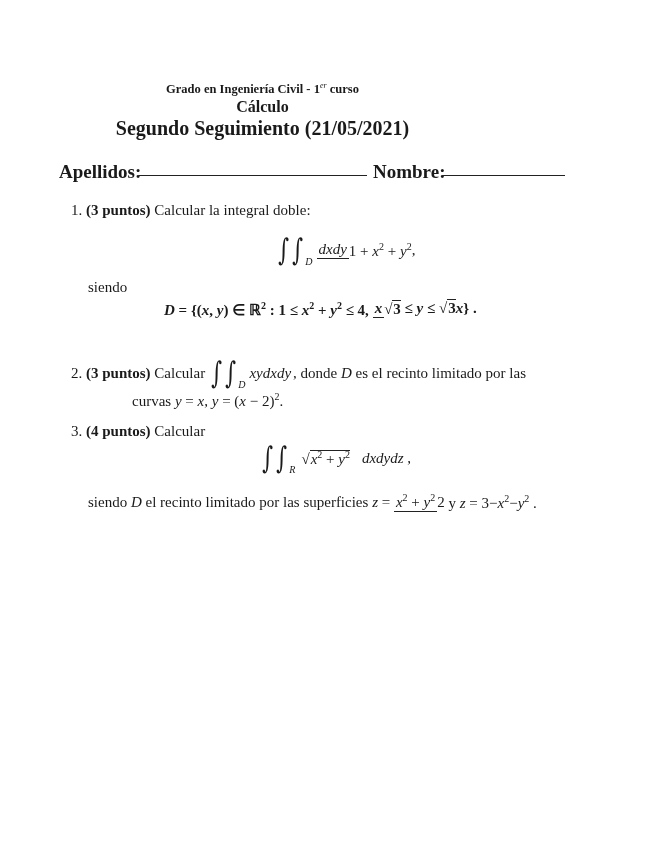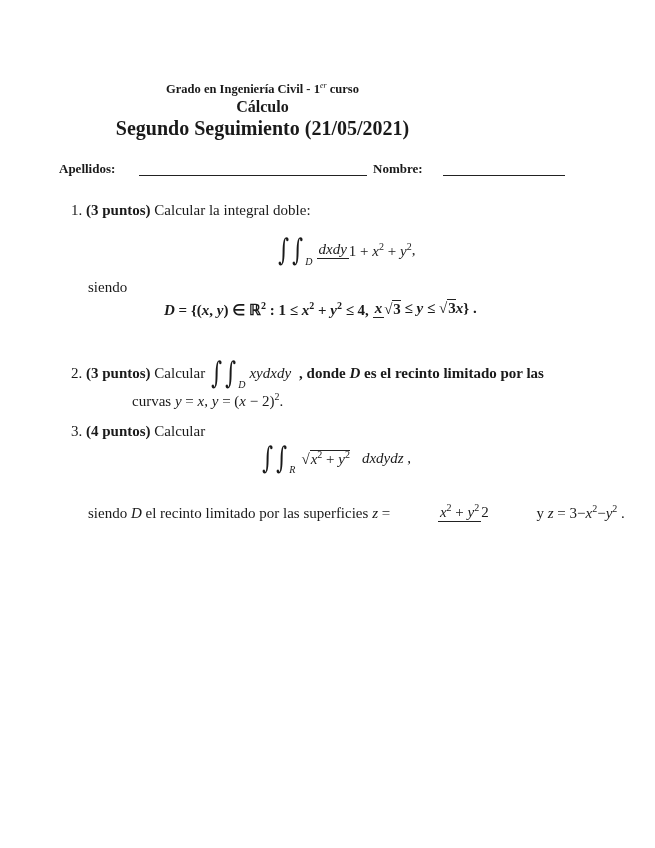--- a/index.html
+++ b/index.html
@@ -4,21 +4,21 @@
 <style>
   html, body { margin:0; padding:0; background:#fff; }
   body { width:655px; height:848px; position:relative; overflow:hidden;
          font-family:"DejaVu Serif","Liberation Serif",serif; color:#1a1a1a; }
   .abs { position:absolute; }
   .center { left:0; width:525px; text-align:center; }
   .hdr1 { top:81px; font-size:12.5px; font-weight:bold; font-family:"Liberation Serif",serif; }
   .hdr1 sup { font-size:8px; font-weight:normal; font-style:italic; }
   .hdr2 { top:98px; font-size:16px; font-weight:bold; font-family:"Liberation Serif",serif; }
   .hdr3 { top:117px; font-size:20px; font-weight:bold; font-family:"Liberation Serif",serif; }
-  .lbl { font-size:13px; font-weight:bold; font-family:"Liberation Serif",serif; top:161px; }
+  .lbl { font-size:19px; font-weight:bold; font-family:"Liberation Serif",serif; top:161px; }
   .line { border-bottom:1.6px solid #222; height:0; }
   .txt { font-family:"Liberation Serif",serif; font-size:15px; white-space:nowrap; }
   .b { font-weight:bold; }
   .m { font-style:italic; }
   .int { font-size:30px; font-style:italic; font-family:"DejaVu Serif",serif; line-height:1; transform:scaleX(0.7); display:inline-block; }
   .frac { display:inline-flex; flex-direction:row; align-items:center; vertical-align:middle; }
   .frac .num { border-bottom:1px solid #222; padding:0 2px; line-height:1.15; }
   .frac .den { line-height:1.2; }
   sup.s { font-size:10px; }
   sub.s { font-size:10px; font-style:italic; }
@@ -60,39 +60,39 @@
       <span class="num m">x</span>
       <span class="den">√<span class="sqrt">3</span></span>
     </span>
   <span>&nbsp;≤ <i>y</i> ≤ √<span class="sqrt">3</span><i>x</i>} .</span>
 </div>
 
 <div class="abs txt" style="left:71px; top:356px; height:34px; display:flex; align-items:center;">
   <span>2.</span>&nbsp;<span class="b">(3 puntos)</span>&nbsp;<span>Calcular</span>&nbsp;
   <span class="int">∫</span><span class="int" style="margin-left:-2px;">∫</span><sub class="s" style="margin-top:22px;">D</sub>
   <span class="m" style="margin-left:4px;">xydxdy</span>
-  <span style="margin-left:8px;font-weight:bold;">, donde <i>D</i> es el recinto limitado por las</span>
+  <span style="margin-left:2px;">, donde <i>D</i> es el recinto limitado por las</span>
 </div>
 <div class="abs txt" style="left:88px; top:391px;margin-left:44px;">
   curvas <i>y</i> = <i>x</i>, <i>y</i> = (<i>x</i> − 2)<sup class="s">2</sup>.
 </div>
 
 <div class="abs txt" style="left:71px; top:423px;">
   <span>3.</span>
   <span class="b">(4 puntos)</span>
   <span>Calcular</span>
 </div>
 <div class="abs txt" style="left:260px; top:438px; height:40px; display:flex; align-items:center;">
   <span class="int">∫</span>
     <span class="int" style="margin-left:-2px;">∫</span>
     <sub class="s" style="margin-top:22px;">R</sub>
   <span style="margin-left:6px;">√<span class="sqrt"><i>x</i><sup class="s">2</sup> + <i>y</i><sup class="s">2</sup></span></span>
   <span class="m" style="margin-left:12px;">dxdydz</span>
     <span>&nbsp;,</span>
 </div>
-<div class="abs txt" style="left:88px; top:482px; height:40px; display:flex; align-items:flex-end;gap:44px;">
+<div class="abs txt" style="left:88px; top:482px; height:40px; display:flex; align-items:center;">
   <span>siendo <i>D</i> el recinto limitado por las superficies <i>z</i> =&nbsp;</span>
   <span class="frac">
       <span class="num"><i>x</i><sup class="s">2</sup> + <i>y</i><sup class="s">2</sup></span>
       <span class="den">2</span>
     </span>
   <span>&nbsp;y <i>z</i> = 3−<i>x</i><sup class="s">2</sup>−<i>y</i><sup class="s">2</sup> .</span>
 </div>
 
 </body></html>

